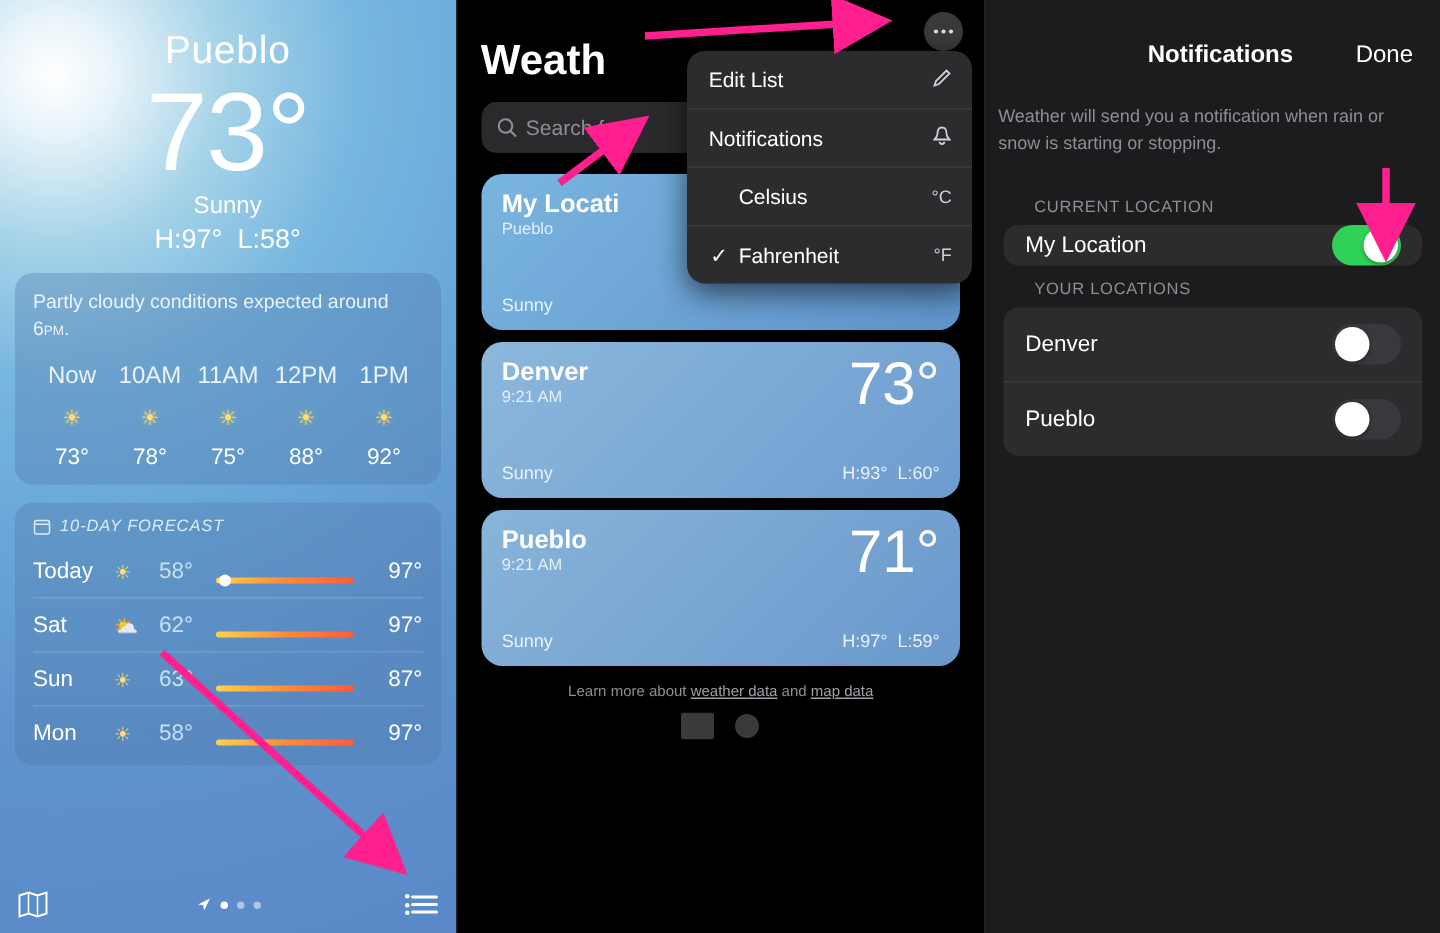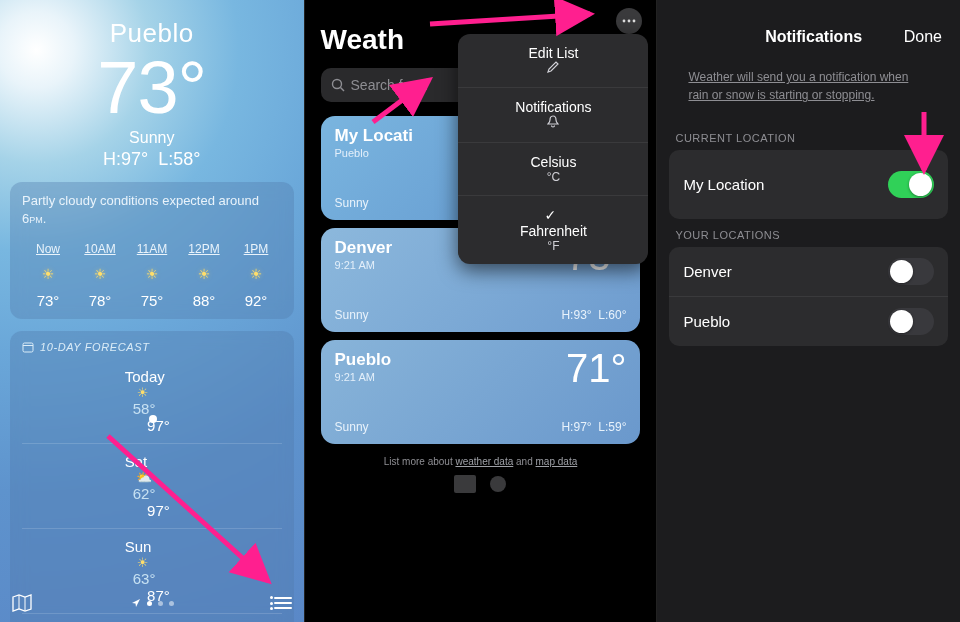--- a/index.html
+++ b/index.html
@@ -12,25 +12,25 @@
 
 .loc { text-align:center; padding-top:18px; font-size:26px; font-weight:400; letter-spacing:.5px;}
 .temp { text-align:center; font-size:74px; font-weight:200; line-height:1; margin-top:2px; letter-spacing:-1px;}
 .cond { text-align:center; font-size:16px; margin-top:4px;}
 .hilo { text-align:center; font-size:18px; margin-top:2px;}
 .card { margin:12px 10px; background:rgba(80,120,170,.35); backdrop-filter:blur(8px); border-radius:12px; padding:10px 12px; font-size:13px;}
 .msg { line-height:1.4; font-size:13px; color:#e9f3fb;}
 .sm { font-variant:all-small-caps;}
 .hourly { display:flex; gap:0; margin-top:14px; overflow:hidden;}
 .hcol { width:52px; text-align:center; font-size:12px; flex-shrink:0;}
-.hcol .t { font-size:12px; color:#e9f3fb;text-decoration:underline;}
+.hcol .t { font-size:16px; color:#e9f3fb;}
 .hcol .ic { margin:10px 0; font-size:14px; color:#ffde6b; text-shadow:0 0 4px rgba(255,210,80,.6);}
 .hcol .v { font-size:15px;}
 .tenhdr { font-size:11px; color:#dbecf7; letter-spacing:.6px; display:flex; align-items:center; gap:6px;font-style:italic;}
-.row10 { display:flex; align-items:center; padding:9px 0; border-top:1px solid rgba(255,255,255,.15); font-size:15px;flex-direction:column;}
+.row10 { display:flex; align-items:flex-end; padding:9px 0; border-top:1px solid rgba(255,255,255,.15); font-size:15px;}
 .row10:first-of-type { border-top:none;}
 .dname { width:54px;}
 .dic { width:30px; font-size:13px; color:#ffde6b;}
 .dlow { width:38px; color:#c7e1f2;}
 .bar { flex:1; height:4px; border-radius:2px; background:linear-gradient(90deg,#ffd24a,#ff8a3a,#ff5a3a); position:relative; margin-right:10px;}
 .bar .dot { position:absolute; left:2px; top:-2px; width:8px; height:8px; border-radius:50%; background:#fff;}
 .dhigh { width:36px; text-align:right;}
 .btmbar { position:absolute; bottom:0; left:0; right:0; height:38px; display:flex; align-items:center; justify-content:space-between; padding:0 12px;}
 .dots { display:flex; gap:6px; align-items:center;}
 .dot-sm { width:5px; height:5px; border-radius:50%; background:rgba(255,255,255,.5);}
@@ -50,37 +50,37 @@
 .lc2 { background:linear-gradient(135deg,#8cb8dc,#6e9ccf);}
 .lc3 { background:linear-gradient(135deg,#88b4d9,#6a98cc);}
 .loc-card .nm { font-size:17px; font-weight:600;}
 .loc-card .sub { font-size:11px; color:#e3effa; margin-top:1px;}
 .loc-card .big { position:absolute; right:14px; top:6px; font-size:40px; font-weight:300;}
 .loc-card .btm { display:flex; justify-content:space-between; font-size:12px; color:#e8f2fb;}
 .learn { text-align:center; font-size:10px; color:#8e8e93; margin-top:12px;}
 .learn u { color:#9ea0a6;}
 .plogos { text-align:center; margin-top:8px; color:#666;}
 .menu { position:absolute; top:34px; right:8px; width:190px; background:#2c2c2e; border-radius:12px; overflow:hidden; box-shadow:0 6px 20px rgba(0,0,0,.6);}
-.mitem { display:flex; align-items:center; justify-content:space-between; padding:11px 14px; font-size:14px; border-bottom:1px solid #3a3a3c;flex-direction:column;}
+.mitem { display:flex; align-items:center; justify-content:space-between; padding:11px 14px; font-size:14px; border-bottom:1px solid #3a3a3c;}
 .mitem:last-child { border-bottom:none;}
 .mitem .chk { width:14px; text-align:center; color:#fff; margin-right:6px;}
 .mitem .lab { flex:1;}
 .mitem .ric { color:#d0d0d6; font-size:12px;}
 .ellip { position:absolute; top:8px; right:14px; width:26px; height:26px; border-radius:50%; background:#3a3a3c; display:flex; align-items:center; justify-content:center; font-size:14px; letter-spacing:1px; color:#ddd;}
 .arrow { position:absolute; pointer-events:none;}
 .arrow svg { overflow:visible;}
 
 
 .p3 .hdr { display:flex; align-items:center; justify-content:space-between; padding:28px 18px 10px;}
 .p3 .hdr .spacer { width:48px;}
 .p3 .hdr .ttl { font-size:16px; font-weight:600;}
 .p3 .done { font-size:16px; color:#fff;}
-.desc { padding:12px 31px 18px; font-size:12px; color:#8e8e93; line-height:1.5;text-decoration:underline;}
-.sect { padding:0 18px; font-size:11px; color:#8e8e93; letter-spacing:.5px; margin-bottom:6px; margin-top:10px;}
-.setrow { margin:0 12px; background:#2c2c2e; border-radius:10px; display:flex; align-items:center; justify-content:space-between; padding:21px 14px; font-size:15px;}
+.desc { padding:12px 8px 18px; font-size:12px; color:#8e8e93; line-height:1.5;}
+.sect { padding:0 32px; font-size:11px; color:#8e8e93; letter-spacing:.5px; margin-bottom:6px; margin-top:10px;}
+.setrow { margin:0 12px; background:#2c2c2e; border-radius:10px; display:flex; align-items:center; justify-content:space-between; padding:0 14px; font-size:15px;}
 .setgroup { margin:0 12px; background:#2c2c2e; border-radius:10px; overflow:hidden;}
 .setgroup .r { display:flex; align-items:center; justify-content:space-between; padding:11px 14px; font-size:15px; border-bottom:1px solid #3a3a3c;}
 .setgroup .r:last-child { border-bottom:none;}
 .toggle { width:46px; height:27px; border-radius:14px; position:relative; background:#39393d;}
 .toggle.on { background:#30d158;}
 .toggle .knob { position:absolute; top:2px; width:23px; height:23px; border-radius:50%; background:#fff; box-shadow:0 1px 3px rgba(0,0,0,.4);}
 .toggle.on .knob { right:2px;}
 .toggle.off .knob { left:2px;}
 </style>
 </head>
@@ -245,21 +245,21 @@
         <div class="sub">9:21 AM</div>
       </div>
     <div class="big">71°</div>
     <div class="btm">
         <span>Sunny</span>
         <span><span>H:97°</span>&nbsp;&nbsp;<span>L:59°</span></span>
       </div>
   </div>
 
   <div class="learn">
-    <span>List more about </span><u>weather data</u><span> and </span><u>map data</u>
+    <span>Learn more about </span><u>weather data</u><span> and </span><u>map data</u>
   </div>
   <div class="plogos">
     <svg width="22" height="18">
         <rect width="22" height="18" rx="2" fill="#3a3a3c"></rect>
       </svg>
     &nbsp;
     <svg width="18" height="18">
         <circle cx="9" cy="9" r="8" fill="#3a3a3c"></circle>
       </svg>
   </div>

